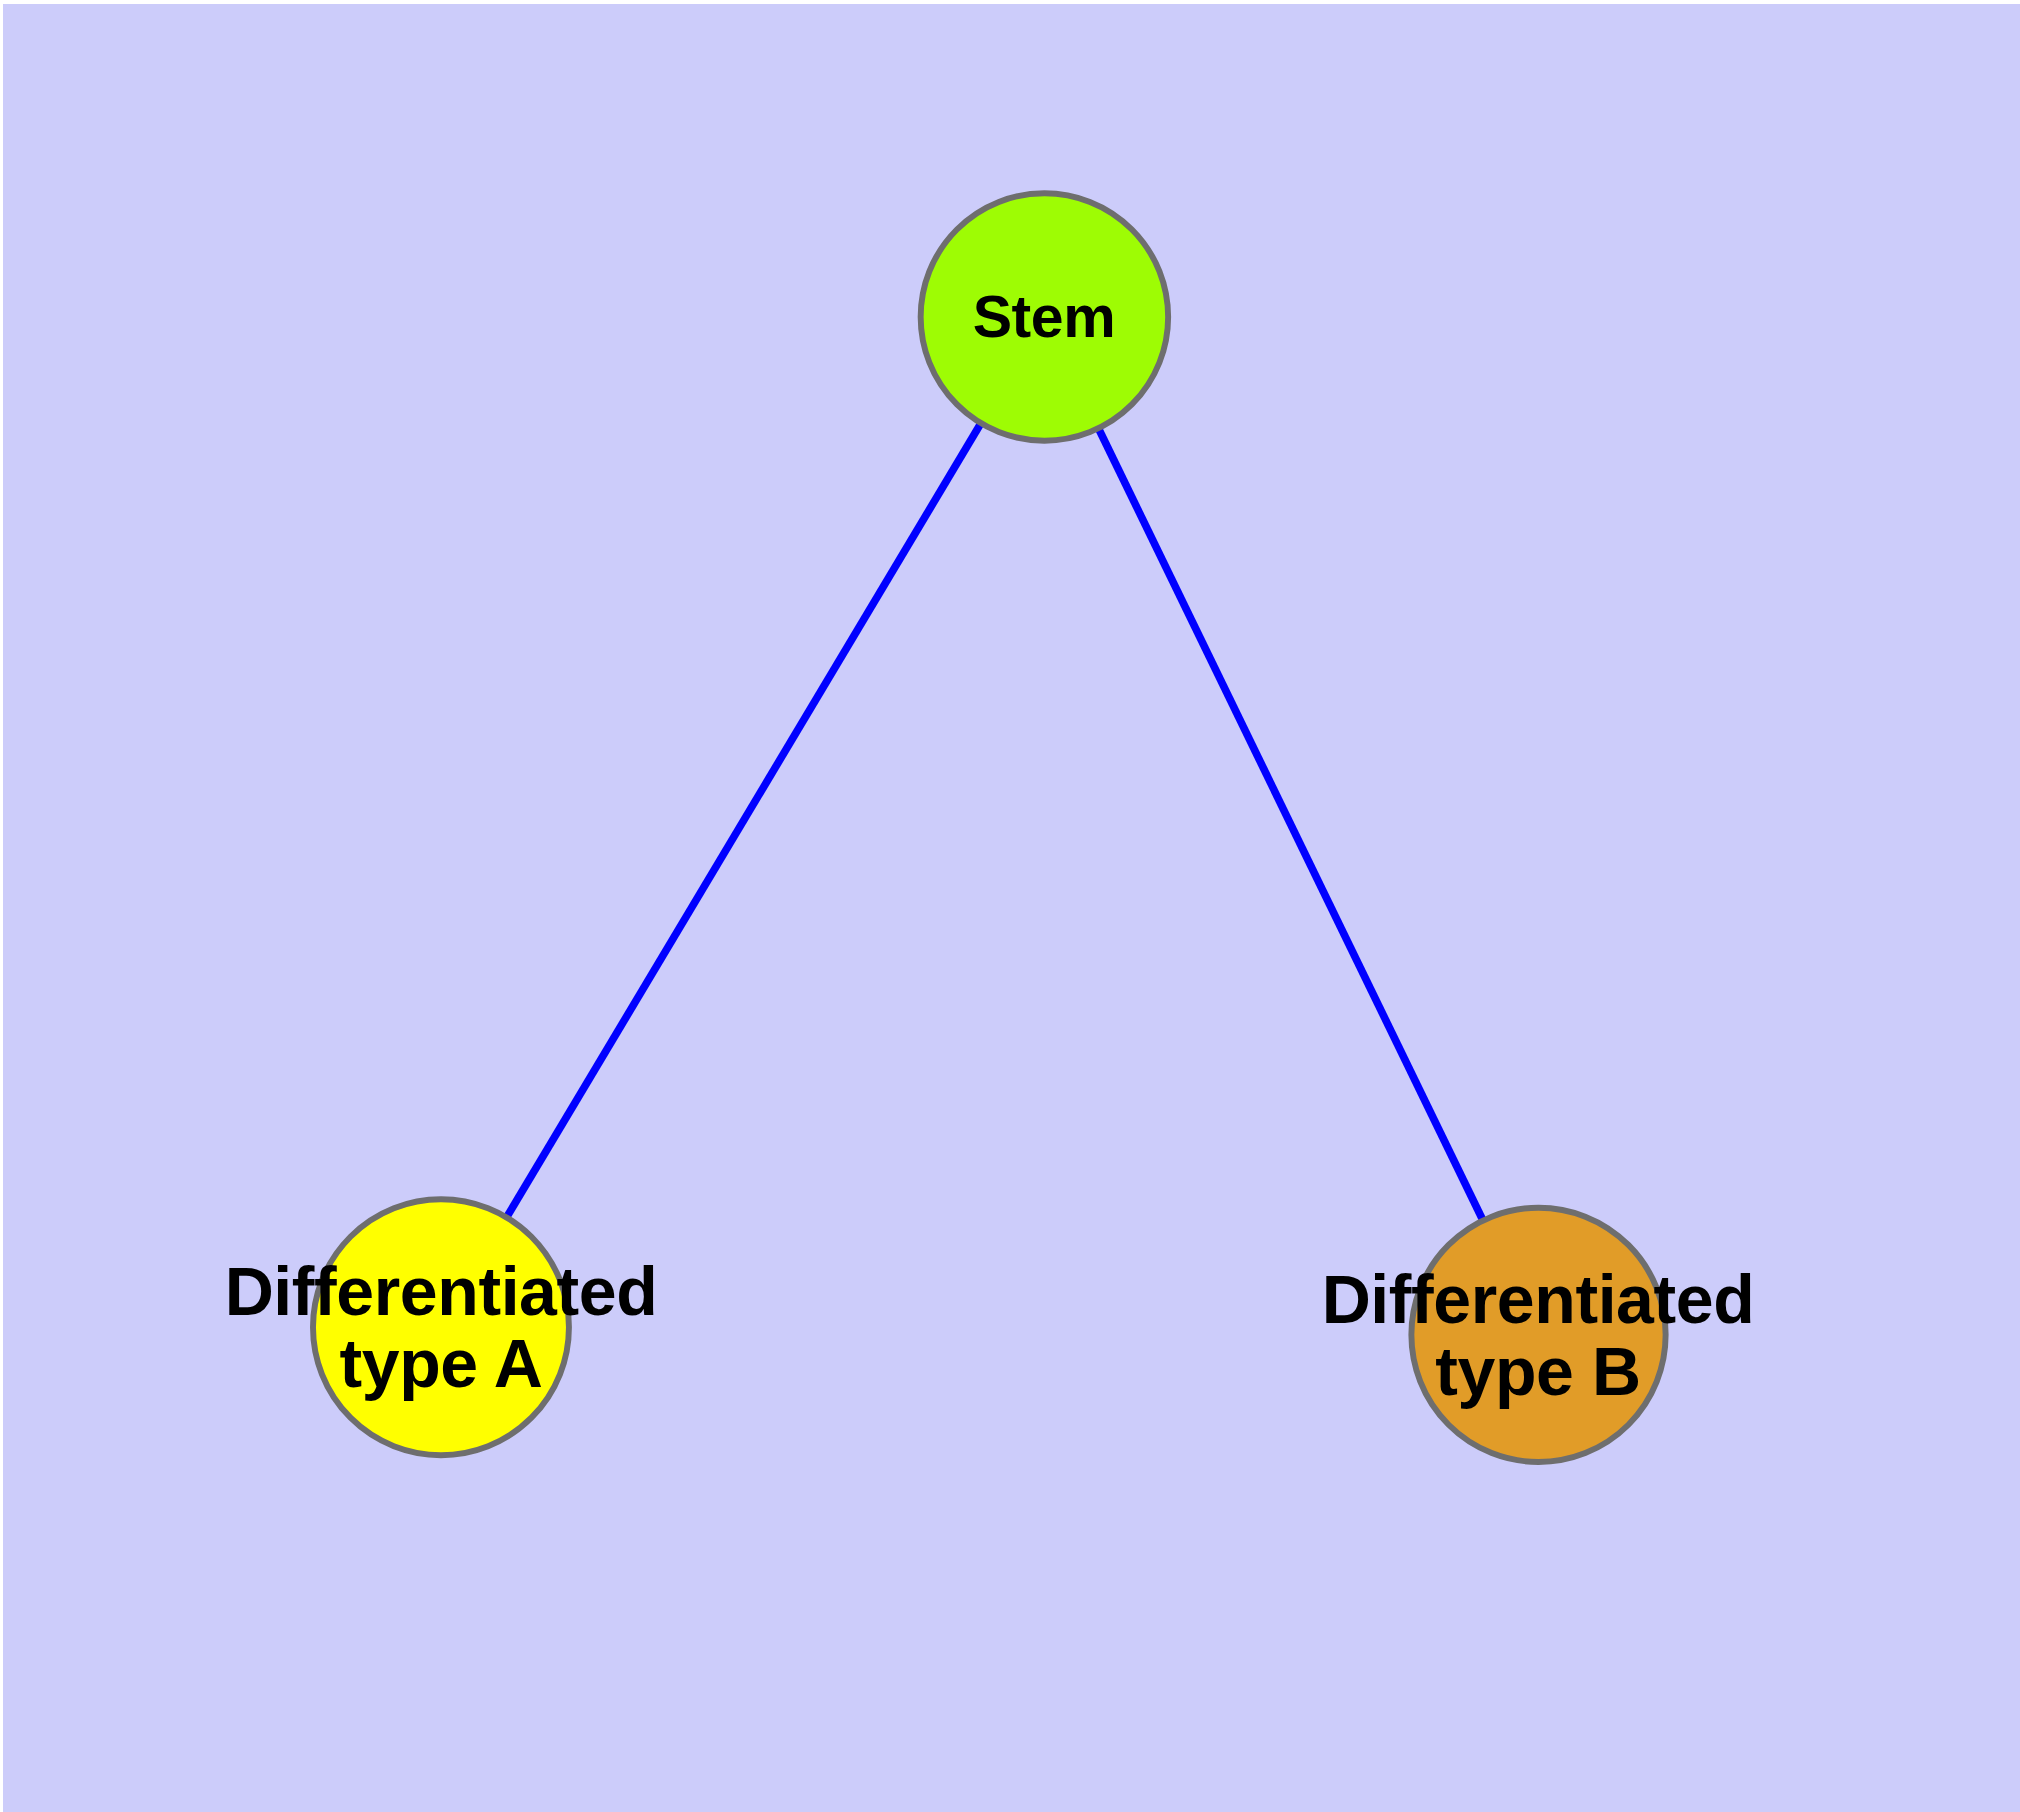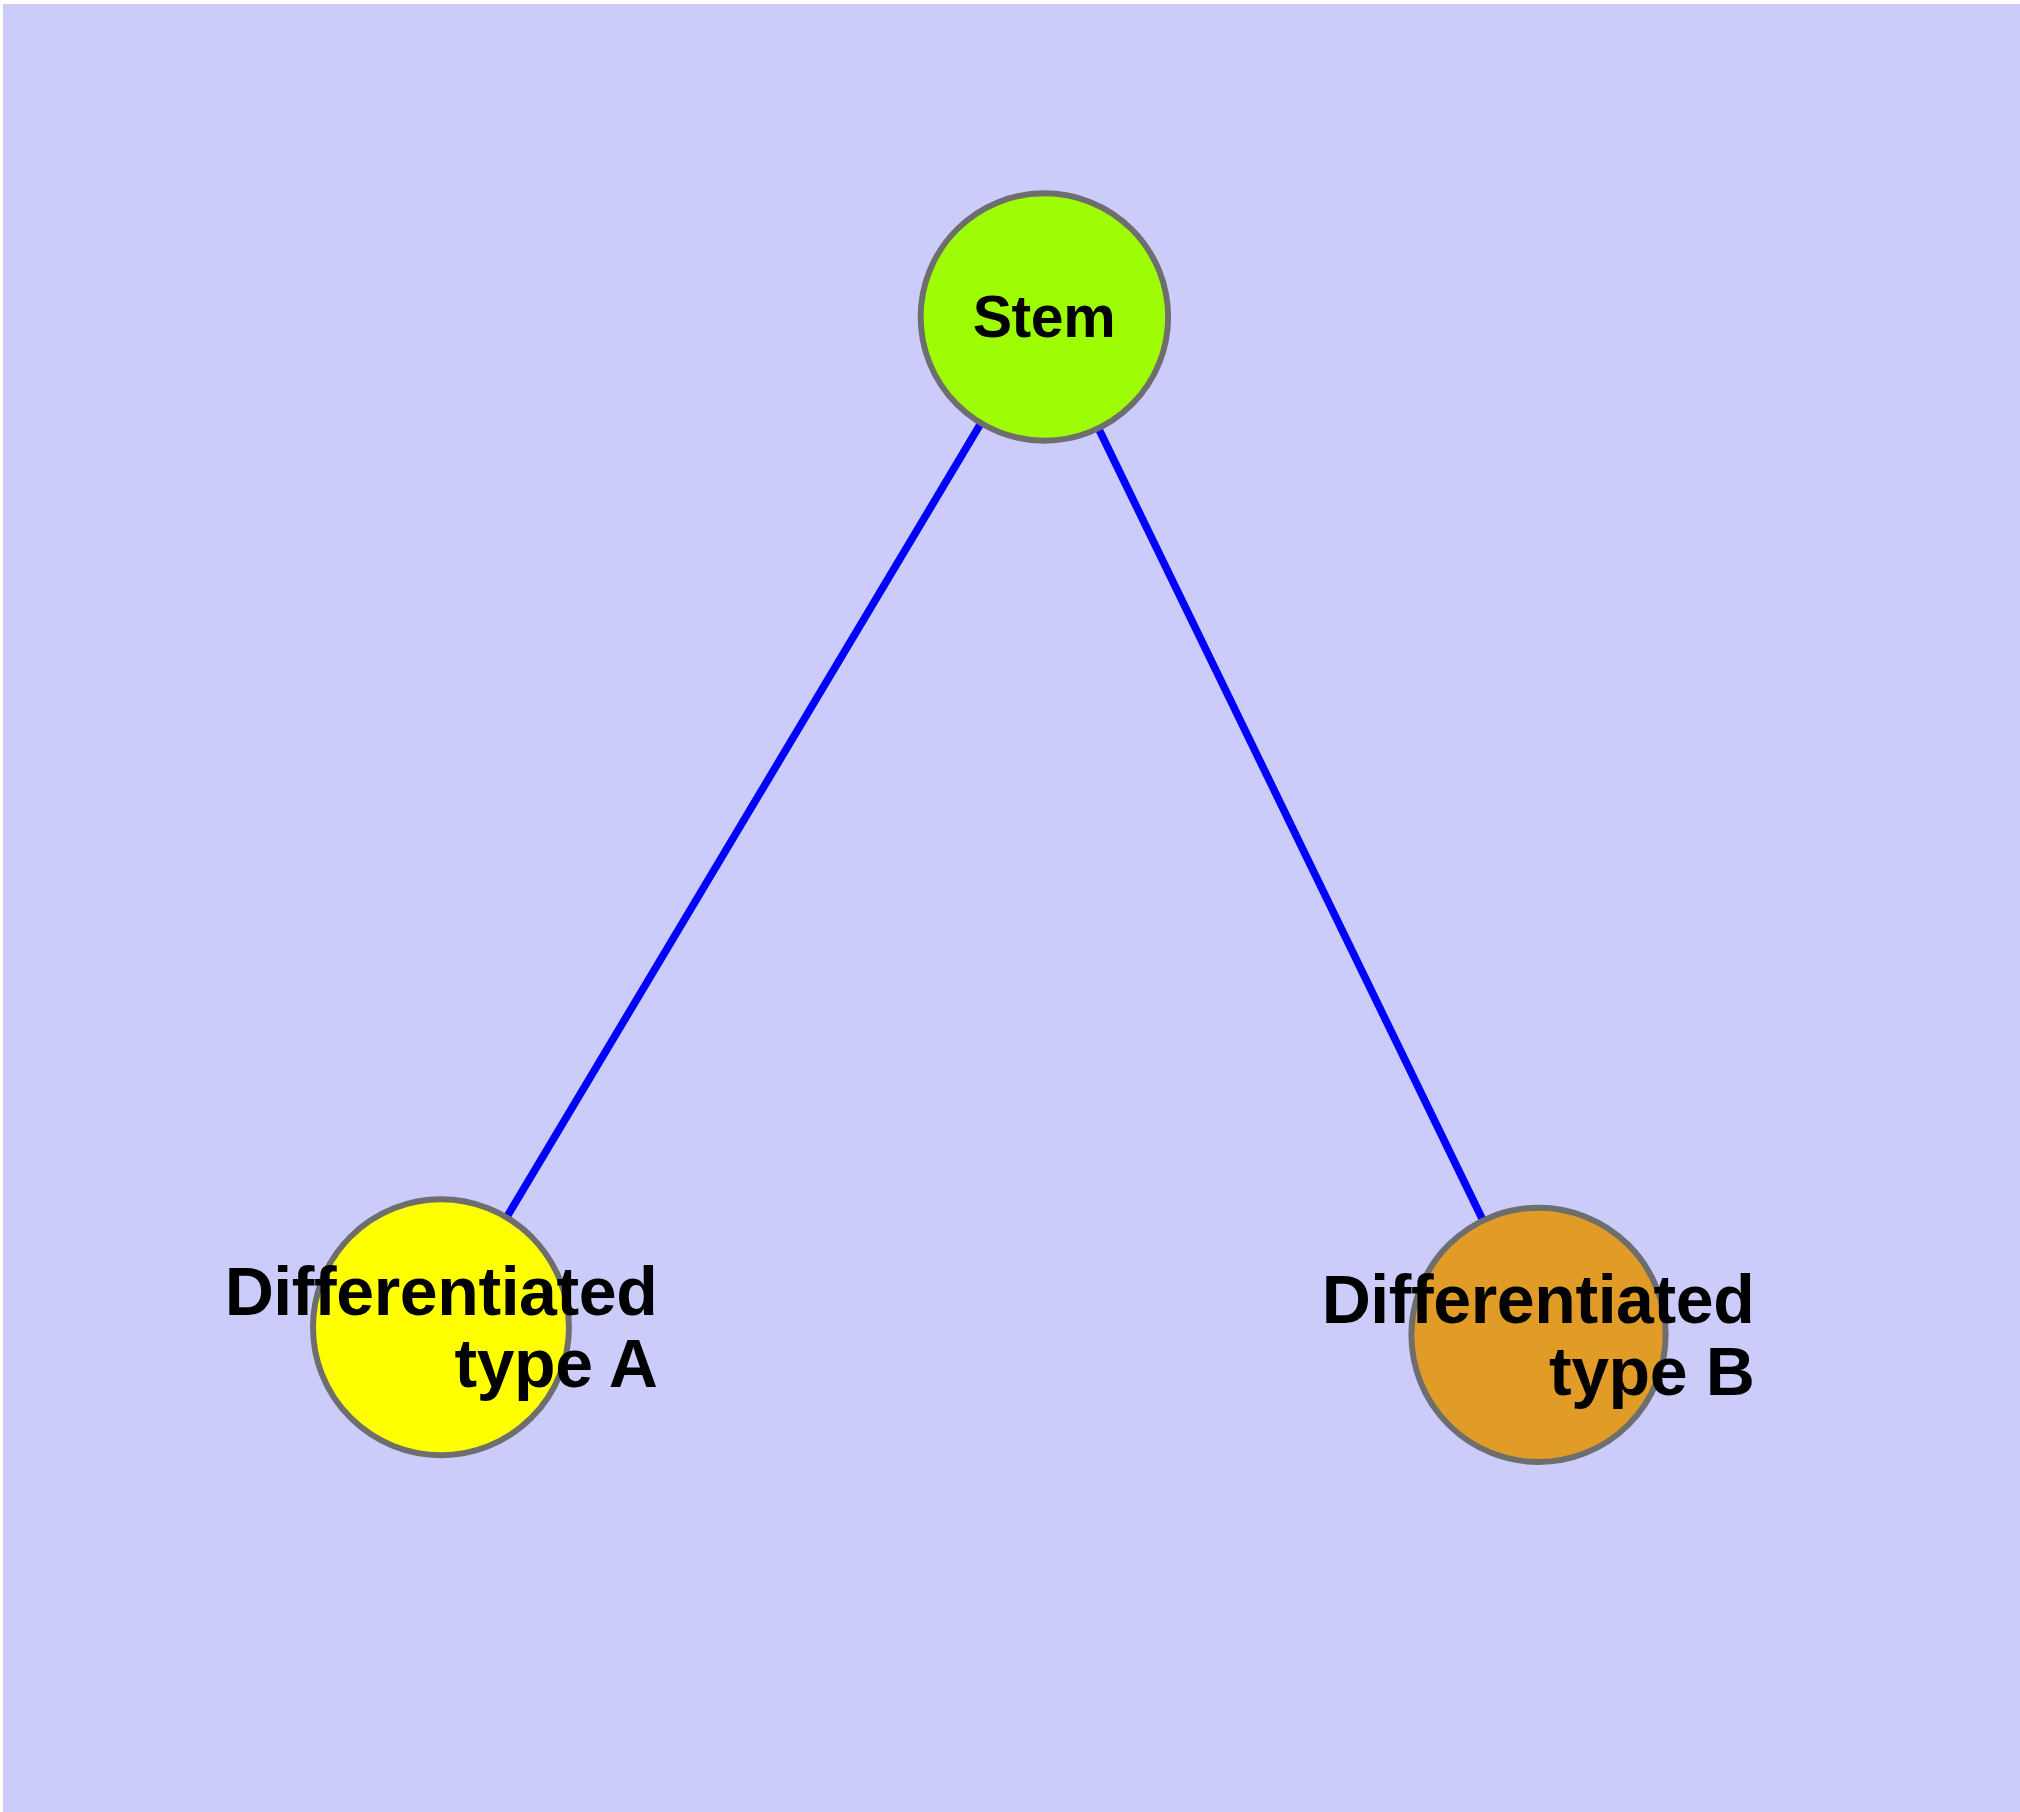--- a/index.html
+++ b/index.html
@@ -44,21 +44,21 @@
     color: #000000;
     font-weight: bold;
     text-align: center;
     line-height: 1.06;
     white-space: pre;
     transform: translate(-50%, -50%);
     pointer-events: none;
     letter-spacing: -0.4px;
   }
   .label-stem   { font-size: 59px; }
-  .label-branch { font-size: 68px; text-align: right; }
+  .label-branch { font-size: 68px; }
 </style>
 </head>
 <body>
 
 <div id="canvas">
 
   <div id="plot-bg"></div>
 
   <svg id="graph-svg" viewBox="0 0 2384 2138" xmlns="http://www.w3.org/2000/svg">
     <g id="edges-group">

